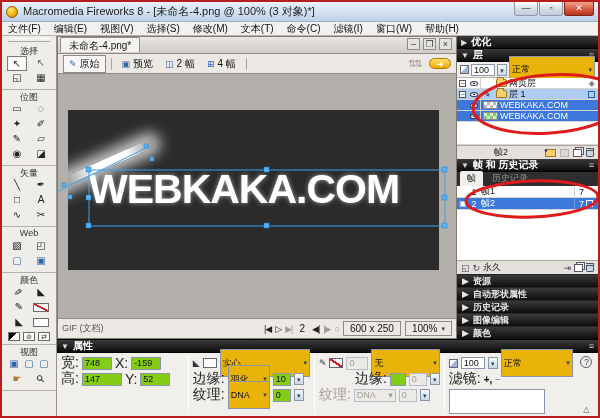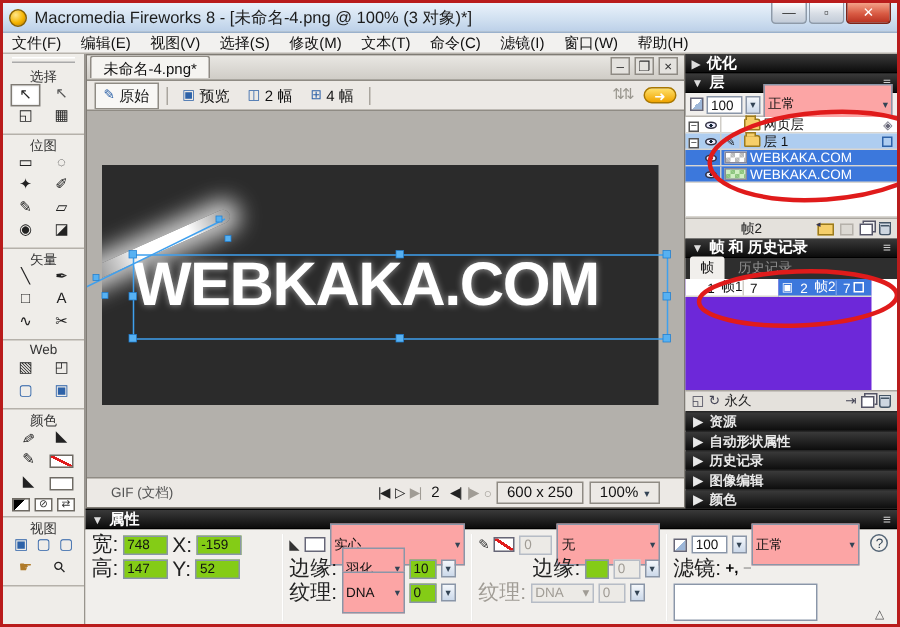--- a/index.html
+++ b/index.html
@@ -76,21 +76,21 @@
   #canvas-text { position:absolute; left:21px; top:56px; font-size:41px; font-weight:bold;
     letter-spacing:-1px; color:#fff; white-space:nowrap;
     text-shadow:0 0 5px rgba(255,255,255,.55); }
   .shine { position:absolute; left:-28px; top:52px; width:118px; height:9px; border-radius:5px;
     background:linear-gradient(90deg,rgba(255,255,255,.2),#fff 45%,#fff 75%,rgba(255,255,255,.5));
     box-shadow:0 0 14px 7px rgba(255,255,255,.75);
     transform:rotate(-24deg); }
   .ovl { position:absolute; inset:0; pointer-events:none; }
 
   .statusbar { height:20px; background:#ece9e5; border-top:1px solid #8f8b84;
-    display:flex; align-items:center; padding:0 16px; font-size:9px; color:#555; }
+    display:flex; align-items:center; padding:0 4px; font-size:9px; color:#555; }
   .sb-right { margin-left:auto; display:flex; align-items:center; gap:4px; }
   .pb { font-size:9px; color:#222; letter-spacing:-1px; }
   .pb.dim { color:#a09c95; }
   .framenum { font-size:10px; color:#111; margin:0 3px; }
   .sbox { height:15px; border:1px solid #8f8b84; background:#ece9e5; color:#111;
     font-size:10px; display:flex; align-items:center; padding:0 6px; gap:4px; }
 
   
   #dock { position:absolute; top:34px; left:455px; right:0; height:303px;
     background:#262626; display:flex; flex-direction:column; }
@@ -101,21 +101,21 @@
   .phead .opt { margin-left:auto; color:#cfcfcf; font-size:9px; }
   .pbody { background:#f1efec; flex:none; }
 
   .opacity-row { height:16px; display:flex; align-items:center; gap:2px; padding:1px 3px;
     border-bottom:1px solid #b9b5ae; }
   .op-ico { width:9px; height:9px; border:1px solid #667; background:linear-gradient(135deg,#fff 50%,#9cb6d8 50%); }
   .numbox { width:24px; height:12px; background:#fff; border:1px solid #8a96a8;
     font-size:9px; line-height:11px; padding-left:2px; color:#111; }
   .dda { width:10px; height:12px; background:linear-gradient(#f4f7fb,#ccd9ea);
     border:1px solid #8a96a8; font-size:7px; line-height:11px; text-align:center; color:#345; }
-  .dd { height:28px; background:#fca5a5; border:1px solid #8a96a8; font-size:9px; color:#111;
+  .dd { height:28px; background:#eab308; border:1px solid #8a96a8; font-size:9px; color:#111;
     display:flex; align-items:center; justify-content:space-between; padding:0 2px; }
   .dd .ar { font-size:7px; color:#345; }
 
   .lrow { height:11px; display:flex; align-items:center; font-size:9px; color:#111;
     border-bottom:1px solid #d9d6d0; background:#fff; }
   .lrow.sel-light { background:#aecdf0; }
   .lrow.sel-blue { background:#3c78dc; color:#fff; }
   .c-exp { width:11px; flex:none; text-align:center; }
   .expbox { display:inline-block; width:7px; height:7px; border:1px solid #555; background:#fff;
     font-size:7px; line-height:5px; color:#333; text-align:center; }
@@ -151,21 +151,21 @@
   .ftab.active { background:#f1efec; color:#111; border-radius:2px 2px 0 0; }
   .ftab.inactive { color:#909090; }
   .frow { height:12px; display:flex; align-items:center; font-size:9px; background:#fff;
     color:#111; border-bottom:1px solid #d9d6d0; }
   .frow.sel { background:#3c78dc; color:#fff; }
   .f-on { width:12px; flex:none; text-align:center; font-size:8px; }
   .f-num { width:10px; flex:none; text-align:center; }
   .f-name { flex:1; padding-left:2px; }
   .f-delay { width:24px; flex:none; border-left:1px solid #d0cdc7; padding-left:4px; }
   .frow.sel .f-delay { border-left-color:#6f9ae6; }
-  .flist { flex:1; background:#6d28d9; display:flex; }
+  .flist { flex:1; background:#ef4444; display:flex; flex-direction:column; }
   .ffoot { height:14px; background:#e4e1dc; border-top:1px solid #aaa69f; display:flex;
     align-items:center; font-size:9px; color:#222; padding:0 4px; gap:3px; flex:none; }
   .collapsed-bars { flex:none; }
   .cbar { height:12px; margin-top:1px; background:linear-gradient(#3a3a3a,#0d0d0d); color:#e8e8e8;
     font-size:9px; font-weight:bold; display:flex; align-items:center; gap:4px; padding:0 5px; }
 
   
   #props { position:absolute; top:337px; left:55px; right:0; bottom:0; display:flex; flex-direction:column;
     border-top:1px solid #000; }
   .props-body { flex:1; background:#f1efec; display:flex; padding:3px 2px 2px 4px; gap:4px; }
@@ -530,21 +530,21 @@
 
       <div class="pcol" style="width:128px">
         <div class="prow">
           <span class="plabel">宽:</span>
           <span class="pin" style="width:30px">748</span>
           <span class="plabel">X:</span>
           <span class="pin" style="width:30px">-159</span>
         </div>
         <div class="prow">
           <span class="plabel">高:</span>
-          <span class="pin" style="width:30px">147</span>
+          <span class="pin" style="width:40px">147</span>
           <span class="plabel">Y:</span>
           <span class="pin" style="width:30px">52</span>
         </div>
       </div>
 
       <div class="pdiv"></div>
 
       <div class="pcol" style="width:122px">
         <div class="prow">
           <span class="bucket-ico">◣</span>

